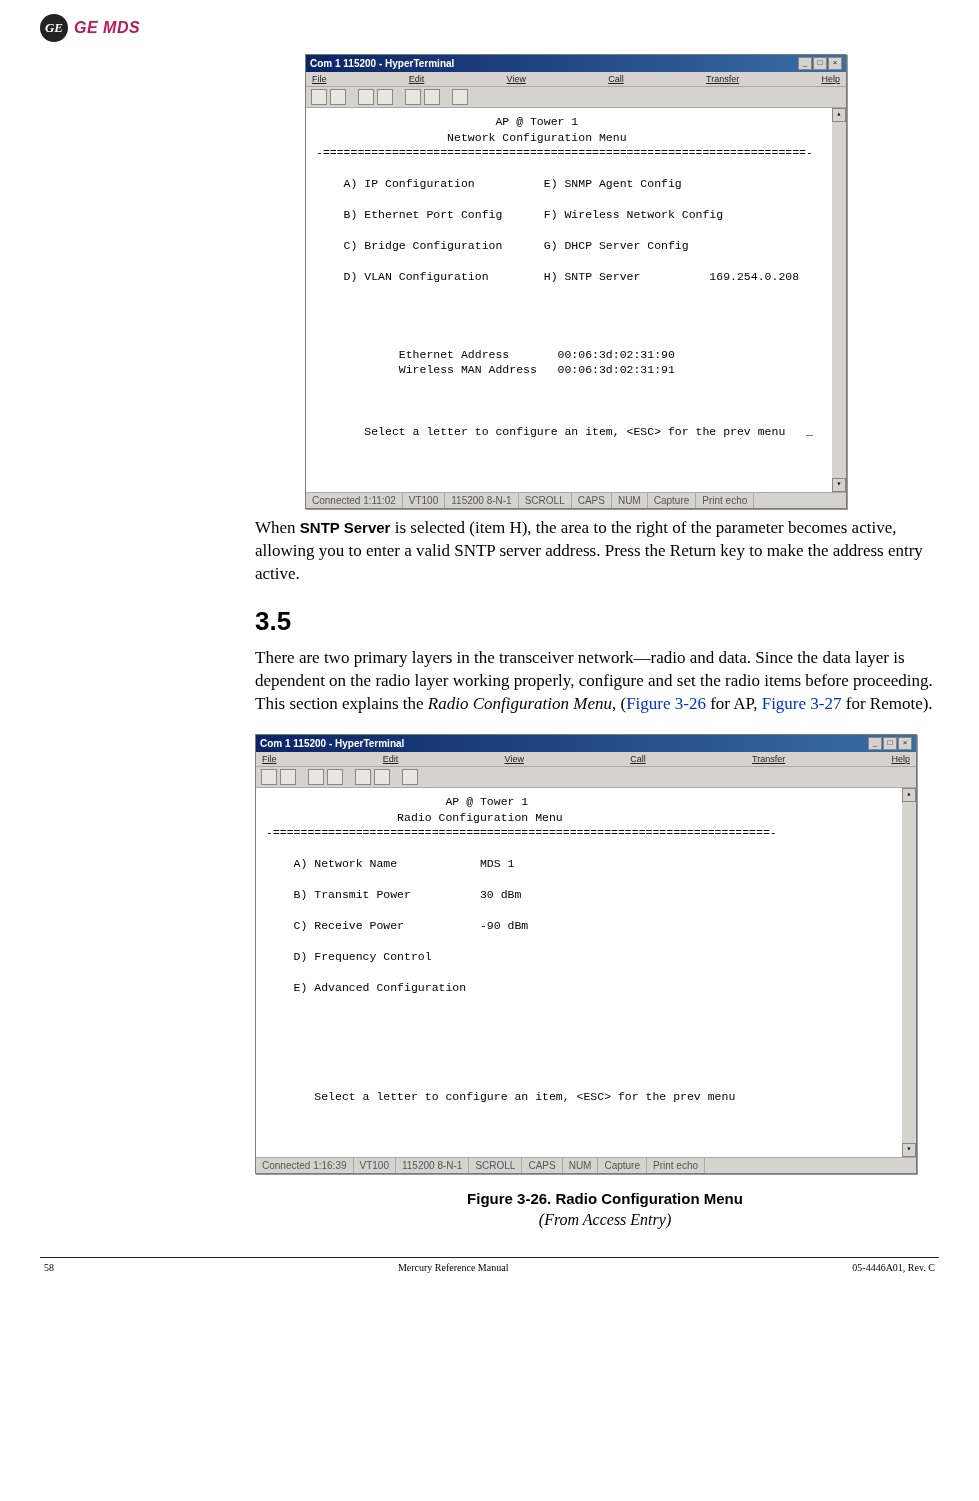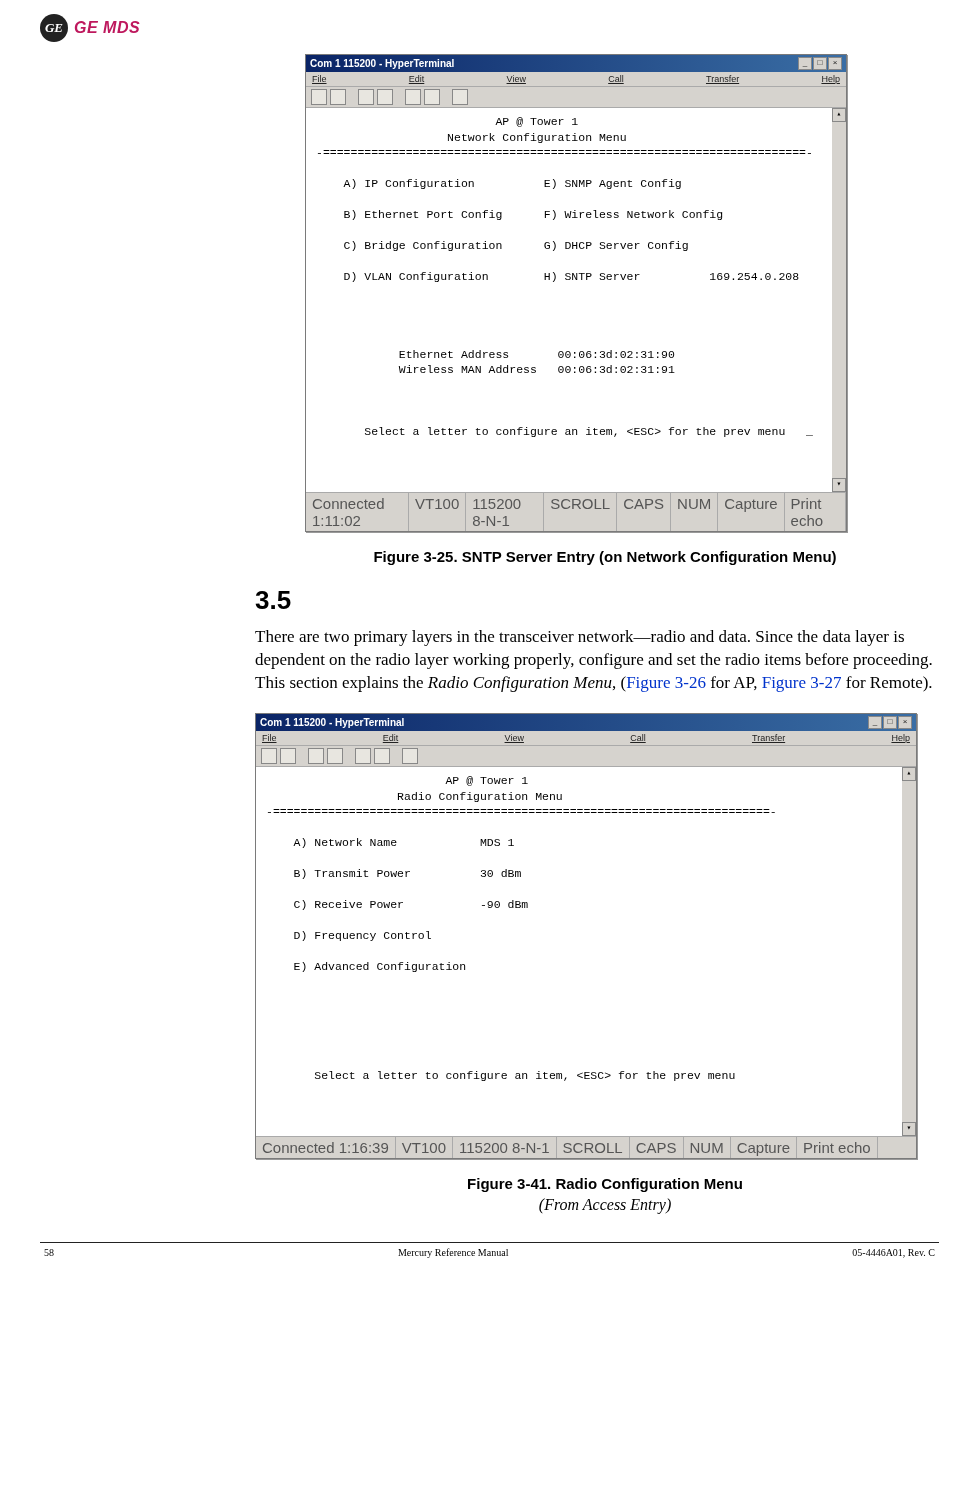--- a/index.html
+++ b/index.html
@@ -125,21 +125,21 @@
   .tf-scroll-dn { bottom: 0; }
   .tf-status {
     background: #d6d3ce;
     display: flex;
     border-top: 1px solid #aaa;
   }
   .tf-status div {
     padding: 2px 6px;
     border-right: 1px solid #aaa;
     color: #555;
-    font-size: 15px;
+    font-size: 10px;
   }
   .caption {
     font-family: Arial, Helvetica, sans-serif;
     font-weight: bold;
     font-size: 15px;
     text-align: center;
     margin: 16px 0 10px 0;
   }
   .subcaption {
     font-family: "Times New Roman", serif;
@@ -258,22 +258,24 @@
         <div>VT100</div>
         <div>115200 8-N-1</div>
         <div>SCROLL</div>
         <div>CAPS</div>
         <div>NUM</div>
         <div>Capture</div>
         <div>Print echo</div>
       </div>
     </div>
 
-    <div class="caption">Figure 3-25. SNTP Server Entry (on Network Configuration Menu)</div>
-
+
+    <p class="para">
+      <span>When </span><span class="sans-bold">SNTP Server</span><span> is selected (item H), the area to the right of the param­eter becomes active, allowing you to enter a valid SNTP server address. Press the Return key to make the address entry active.</span>
+    </p>
 
     <h2 class="section">
       <span>3.5</span>
     </h2>
 
     <p class="para">
       <span>There are two primary layers in the transceiver network—radio and data. Since the data layer is dependent on the radio layer working prop­erly, configure and set the radio items before proceeding. This section explains the </span><span class="ital">Radio Configuration Menu</span><span>, (</span><span class="link">Figure 3-26</span><span> for AP, </span><span class="link">Figure 3-27</span><span> for Remote).</span>
     </p>
 
 
@@ -334,21 +336,21 @@
         <div>VT100</div>
         <div>115200 8-N-1</div>
         <div>SCROLL</div>
         <div>CAPS</div>
         <div>NUM</div>
         <div>Capture</div>
         <div>Print echo</div>
       </div>
     </div>
 
-    <div class="caption">Figure 3-41. Radio Configuration Menu</div>
+    <div class="caption">Figure 3-26. Radio Configuration Menu</div>
     <div class="subcaption">(From Access Entry)</div>
 
   </div>
 
   <hr class="footer-rule">
   <div class="footer">
     <span>58</span>
     <span>Mercury Reference Manual</span>
     <span>05-4446A01, Rev. C</span>
   </div>

